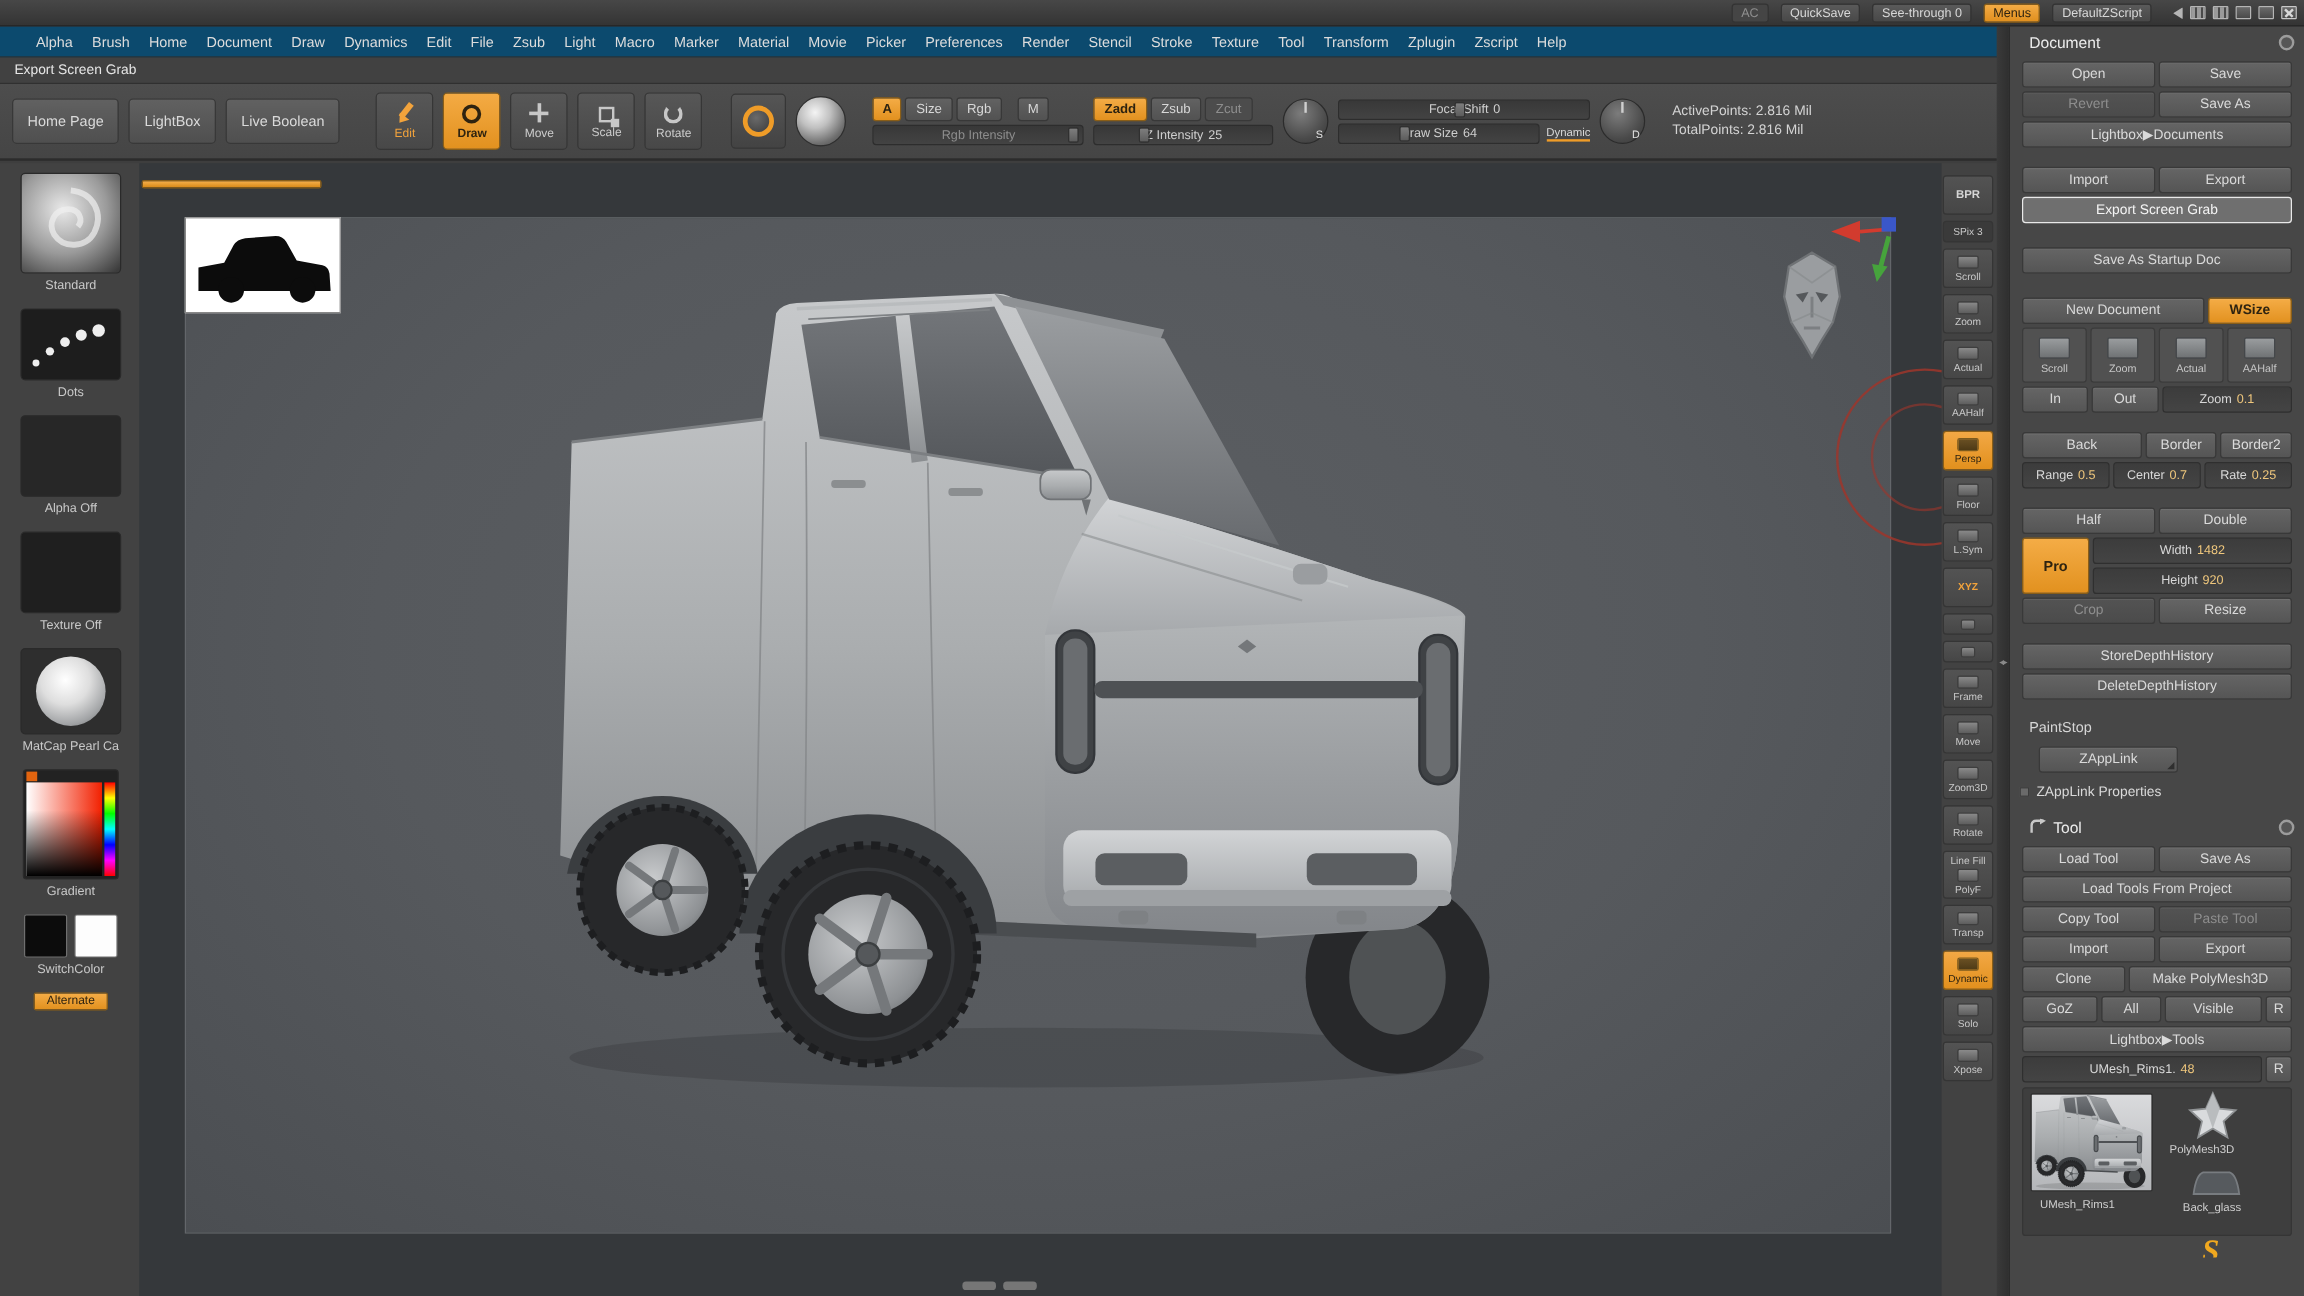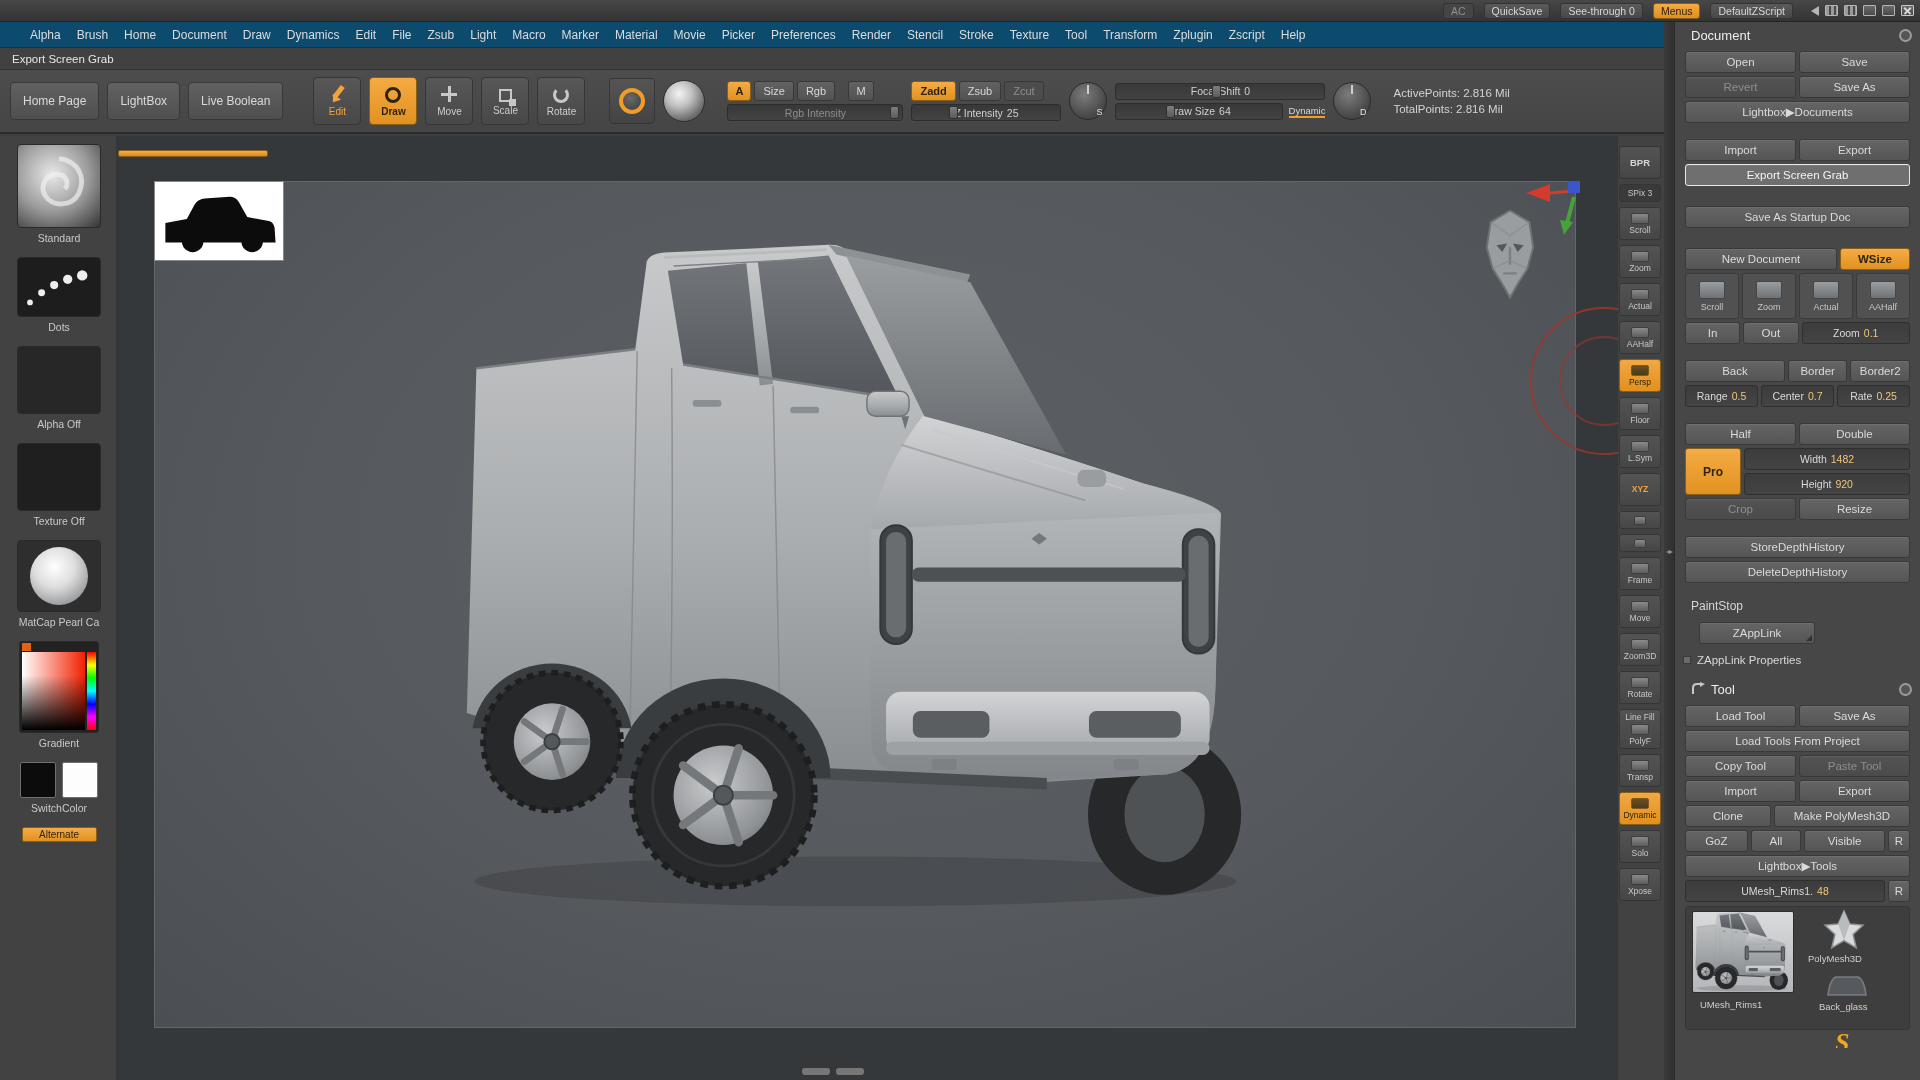--- a/index.html
+++ b/index.html
@@ -108,21 +108,21 @@
   .texture-thumb{width:84px;height:68px;background:#1f1f1f}
   .mat-thumb{width:84px;height:72px;background:#2e2e2e;display:flex;align-items:center;justify-content:center}
   .mat-thumb .ball{width:58px;height:58px;border-radius:50%;background:radial-gradient(circle at 42% 34%,#ffffff,#dedede 40%,#a2a4a6 72%,#5e5f61)}
   .grad-pick{width:80px;height:92px;position:relative;background:#222;border:1px solid #2a2a2a;border-radius:3px;overflow:hidden}
   .grad-main{position:absolute;left:2px;top:10px;right:13px;bottom:2px;background:linear-gradient(to bottom,rgba(0,0,0,0) 30%,#000 100%),linear-gradient(to right,#fff,#f22000)}
   .grad-rainbow{position:absolute;right:2px;top:10px;width:9px;bottom:2px;background:linear-gradient(#f00,#ff0,#0f0,#0ff,#00f,#f0f,#f00)}
   .grad-swatch{position:absolute;left:2px;top:1px;width:9px;height:8px;background:#e2640f}
   .switch-row{display:flex;gap:6px}
   .swatch{width:36px;height:36px;border:1px solid #6f6f6f;border-radius:2px}
   .swatch.black{background:#0c0c0c}.swatch.white{background:#fdfdfd}
-  .alt-btn{width:75px;height:15px;display:flex;align-items:center;justify-content:center;font-size:10px;color:#2e2310;background:linear-gradient(#f4ac46,#e2911f);border:1px solid #8a5e17;border-radius:2px}
+  .alt-btn{width:62px;height:15px;display:flex;align-items:center;justify-content:center;font-size:10px;color:#2e2310;background:linear-gradient(#f4ac46,#e2911f);border:1px solid #8a5e17;border-radius:2px}
 
   .canvas{position:absolute;left:116px;top:0;right:46px;bottom:0;background:#35383b;overflow:hidden}
   .doc{position:absolute;left:38px;top:45px;right:42px;bottom:52px;border:1px solid #63666a;background:radial-gradient(ellipse at 50% 42%,#5c5f63 0%,#56595d 55%,#4b4e52 100%)}
   .doc-thumb{position:absolute;left:38px;top:45px;width:130px;height:80px;background:#fff;border:1px solid #888;z-index:5}
   .truck{position:absolute;left:334px;top:106px;width:830px;height:670px}
   .brush-circle{position:absolute;border:2px solid #9e362c;border-radius:50%;opacity:.85}
   .bc1{left:1414px;top:171px;width:148px;height:148px}
   .bc2{left:1443px;top:200px;width:90px;height:90px;opacity:.6}
   .gizmo{position:absolute;left:1408px;top:43px;width:58px;height:56px}
   .headicon{position:absolute;left:1365px;top:72px;width:58px;height:94px}

